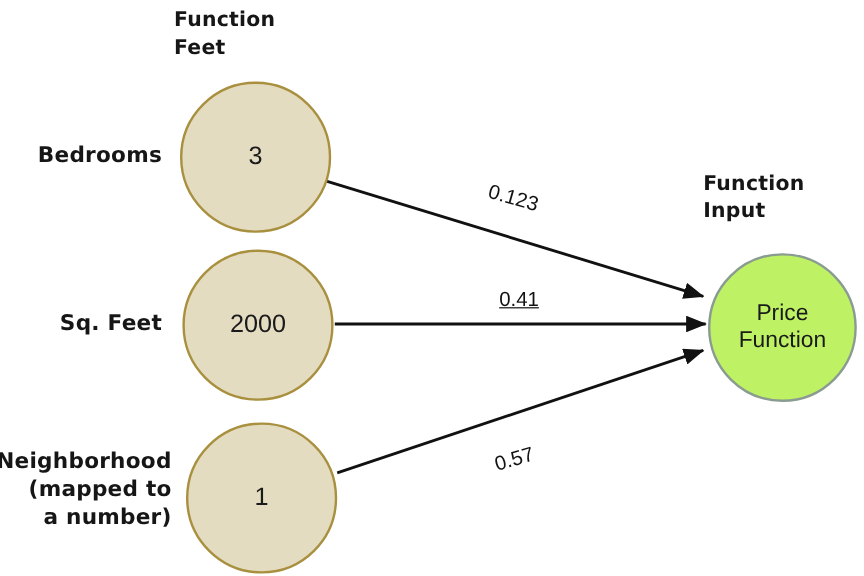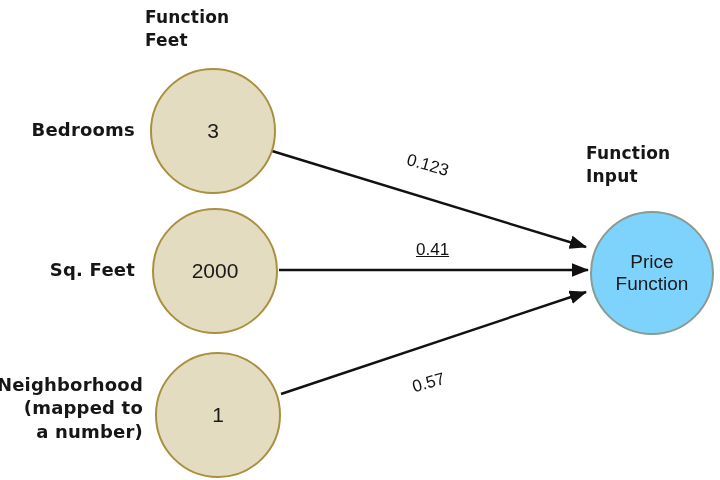--- a/index.html
+++ b/index.html
@@ -30,21 +30,21 @@
     justify-content: center;
     text-align: center;
     box-sizing: border-box;
     z-index: 2;
   }
   .node-input {
     background: #e4dcc1;
     border: 2px solid #a8903f;
   }
   .node-output {
-    background: #7dd3fc;
+    background: #bef264;
     border: 2px solid #8a9b91;
   }
   .node-value {
     font-size: 21px;
     color: #1a1a1a;
     font-family: "Liberation Sans", sans-serif;
     line-height: 1.15;
   }
   .node-value.small {
     font-size: 19px;

